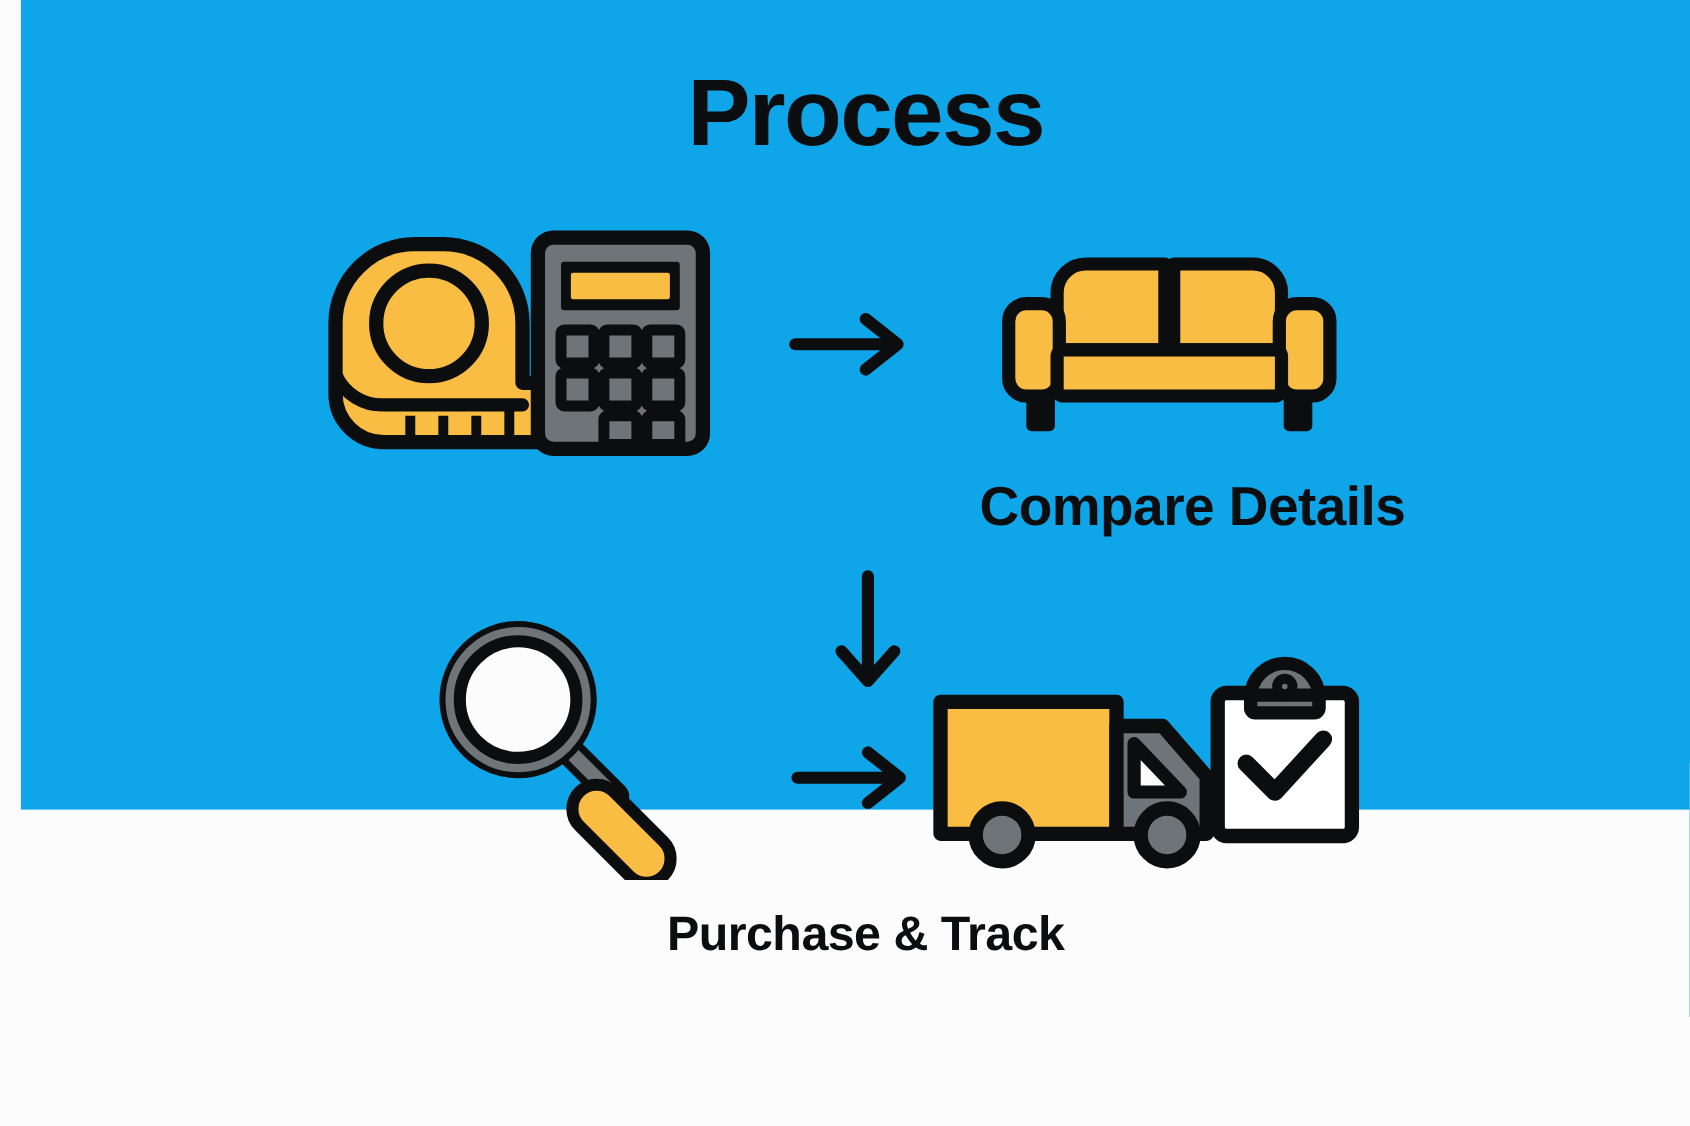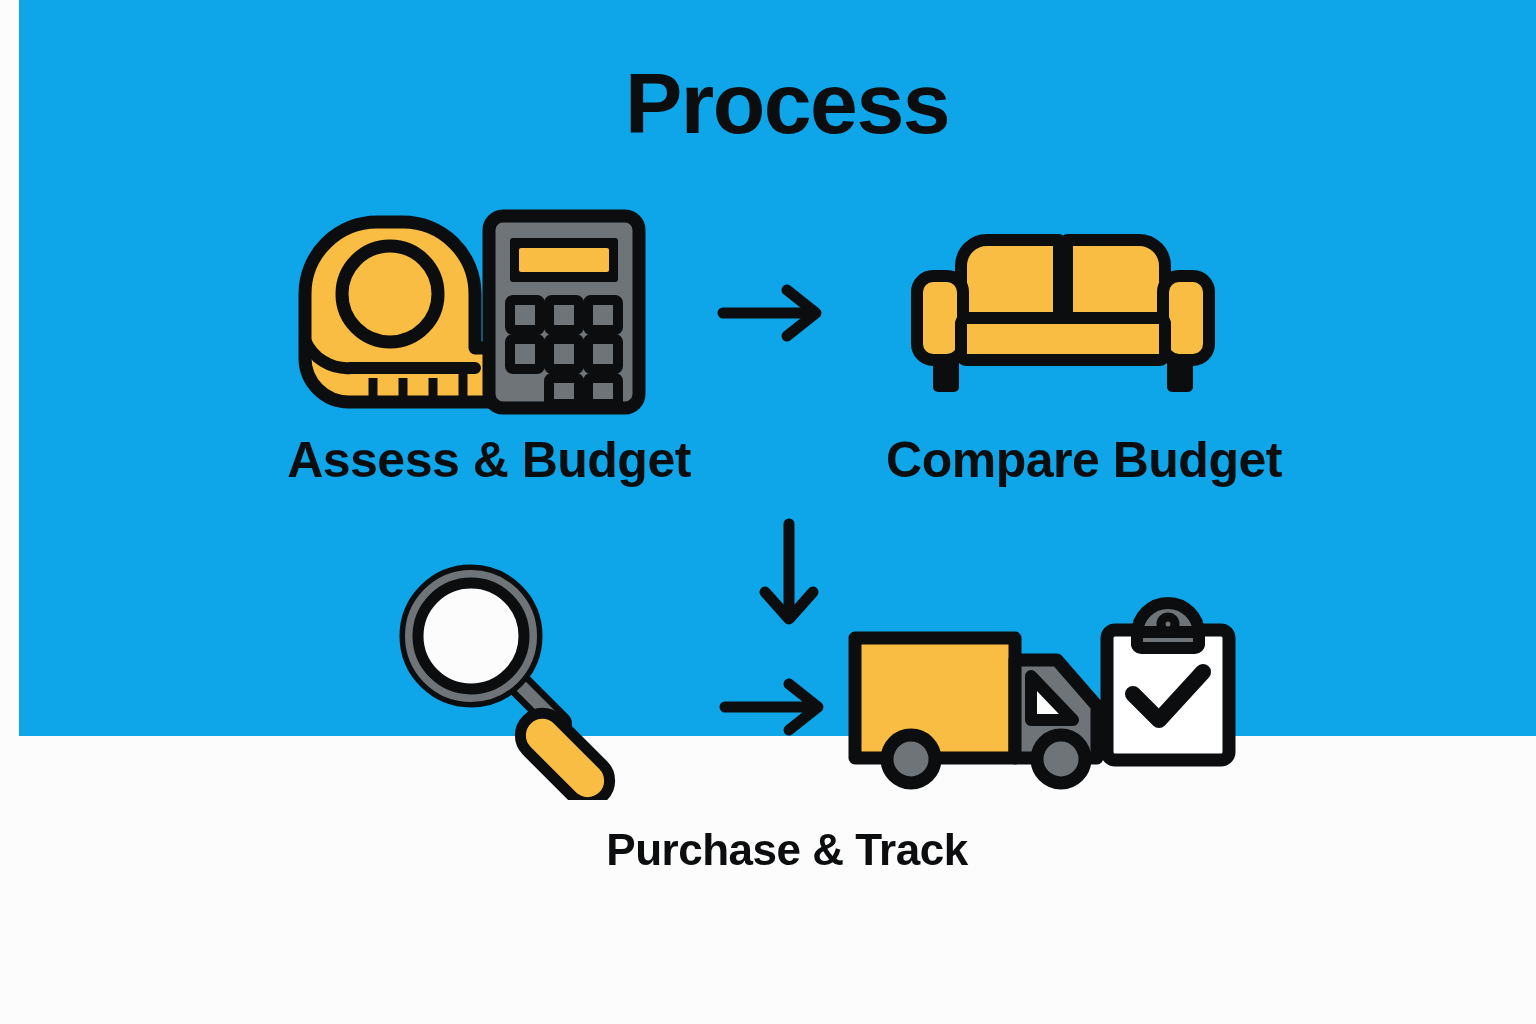--- a/index.html
+++ b/index.html
@@ -127,21 +127,20 @@
         <rect x="297" y="92" width="30" height="30" rx="3" fill="#6e7478" stroke="#0c0d0e" stroke-width="10"></rect>
         <rect x="219" y="131" width="30" height="30" rx="3" fill="#6e7478" stroke="#0c0d0e" stroke-width="10"></rect>
         <rect x="258" y="131" width="30" height="30" rx="3" fill="#6e7478" stroke="#0c0d0e" stroke-width="10"></rect>
         <rect x="297" y="131" width="30" height="30" rx="3" fill="#6e7478" stroke="#0c0d0e" stroke-width="10"></rect>
         <rect x="258" y="170" width="30" height="26" rx="3" fill="#6e7478" stroke="#0c0d0e" stroke-width="10"></rect>
         <rect x="297" y="170" width="30" height="26" rx="3" fill="#6e7478" stroke="#0c0d0e" stroke-width="10"></rect>
       </g>
     </svg>
   </div>
 
-  <div class="step-label label-assess">Assess &amp; Budget</div>
 
   <div class="arrow arrow-right-1">
     <svg viewBox="0 0 112 62" xmlns="http://www.w3.org/2000/svg">
       <g stroke="#0c0d0e" stroke-width="11" stroke-linecap="round" fill="none">
         <line x1="6" y1="31" x2="96" y2="31"></line>
         <polyline points="70,8 99,31 70,54" stroke-linejoin="round"></polyline>
       </g>
     </svg>
   </div>
 
@@ -155,21 +154,21 @@
       <path d="M 164 22 L 236 22 A 26 26 0 0 1 262 48 L 262 100 L 164 100 Z" fill="#f9bd44" stroke="#0c0d0e" stroke-width="12" stroke-linejoin="round"></path>
 
       <rect x="14" y="58" width="46" height="84" rx="16" fill="#f9bd44" stroke="#0c0d0e" stroke-width="12"></rect>
 
       <rect x="260" y="58" width="46" height="84" rx="16" fill="#f9bd44" stroke="#0c0d0e" stroke-width="12"></rect>
 
       <rect x="58" y="100" width="204" height="42" rx="6" fill="#f9bd44" stroke="#0c0d0e" stroke-width="12" stroke-linejoin="round"></rect>
     </svg>
   </div>
 
-  <div class="step-label label-compare">Compare Budget</div>
+  <div class="step-label label-compare">Compare Details</div>
 
   <div class="arrow arrow-down-1">
     <svg viewBox="0 0 80 112" xmlns="http://www.w3.org/2000/svg">
       <g stroke="#0c0d0e" stroke-width="11" stroke-linecap="round" fill="none">
         <line x1="40" y1="6" x2="40" y2="98"></line>
         <polyline points="16,74 40,101 64,74" stroke-linejoin="round"></polyline>
       </g>
     </svg>
   </div>
 

